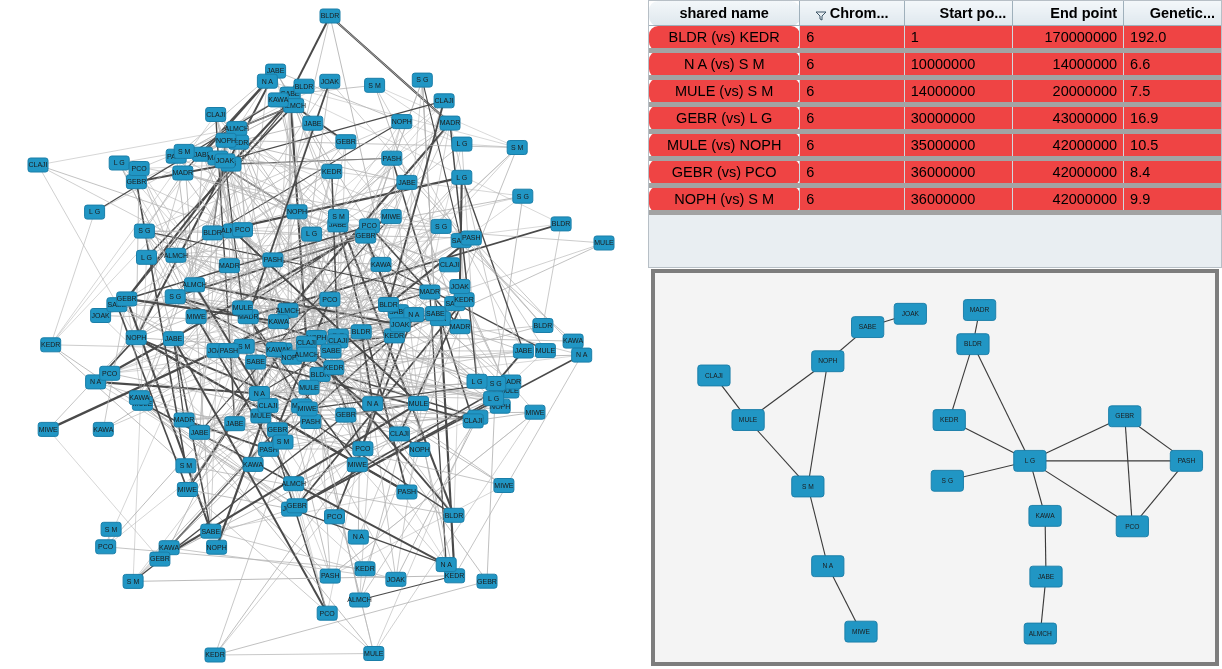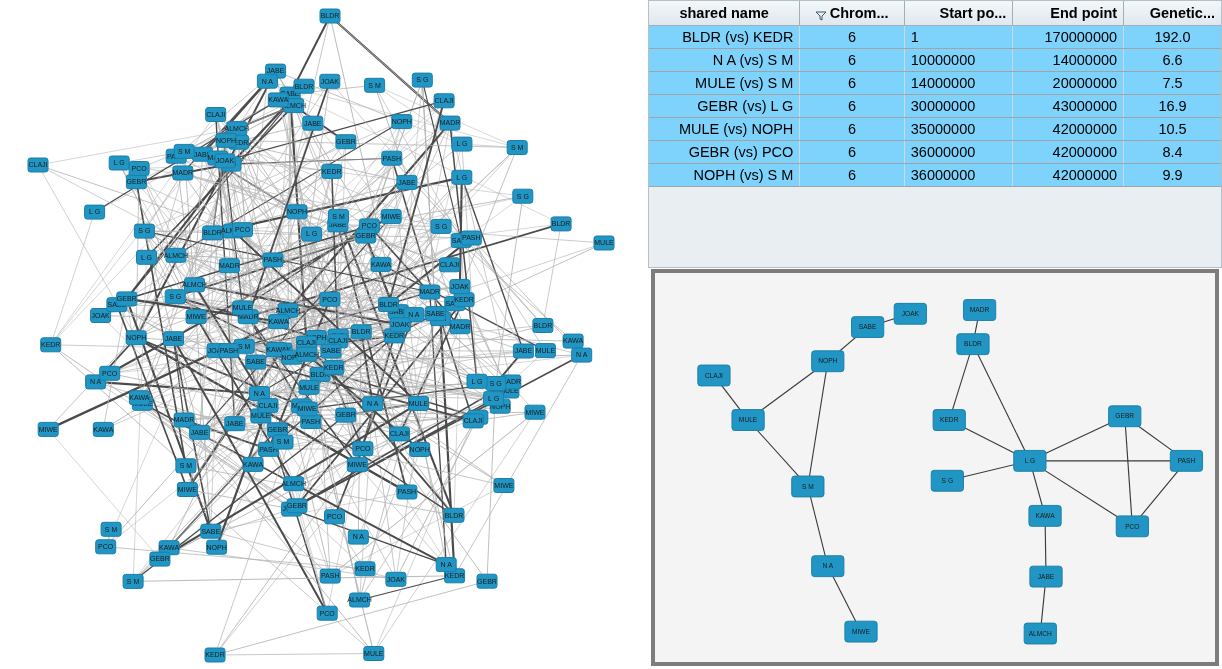--- a/index.html
+++ b/index.html
@@ -56,35 +56,35 @@
     font-size: 14.5px;
     padding: 0 6px;
     white-space: nowrap;
     position: relative;
   }
   table.data-table thead th:last-child {
     border-right: none;
   }
   table.data-table tbody td {
     border-right: 1px solid #cfd8de;
-    border-bottom: 1px solid #a3a3a3;
+    border-bottom: 5px solid #a3a3a3;
     height: 22px;
     padding: 0 6px;
     white-space: nowrap;
     font-size: 14.5px;
-    background: #7dd3fc;
+    background: #ef4444;
   }
   table.data-table tbody td:last-child {
     border-right: none;
   }
-  .col-name  { width: 152px; text-align: right; }
-  .col-chrom { width: 102px; text-align: center; }
+  .col-name  { width: 152px; text-align: center; border-radius: 9px; }
+  .col-chrom { width: 102px; text-align: left; }
   .col-start { width: 112px; text-align: left; }
   .col-end   { width: 112px; text-align: right; }
-  .col-gen   { width: 96px;  text-align: center; }
+  .col-gen   { width: 96px;  text-align: left; }
 
   .th-inner {
     display: flex;
     align-items: center;
     justify-content: center;
     gap: 4px;
   }
   .th-inner.right { justify-content: flex-end; }
   .filter-icon {
     display: inline-block;

